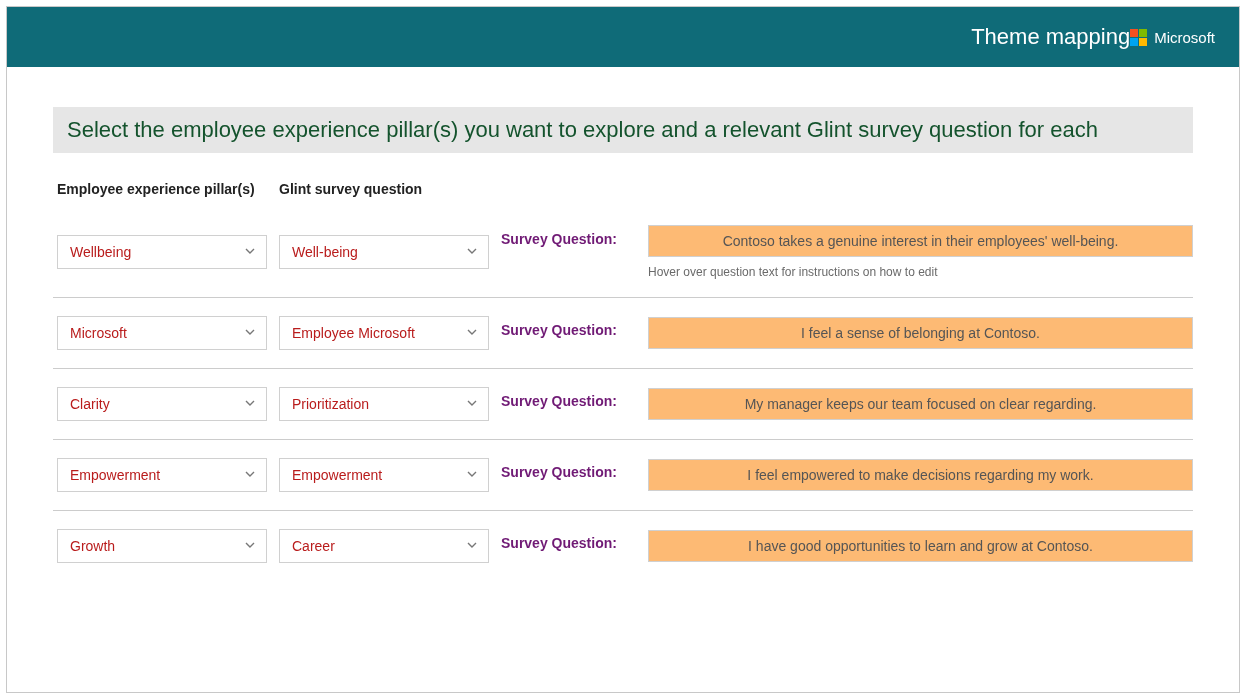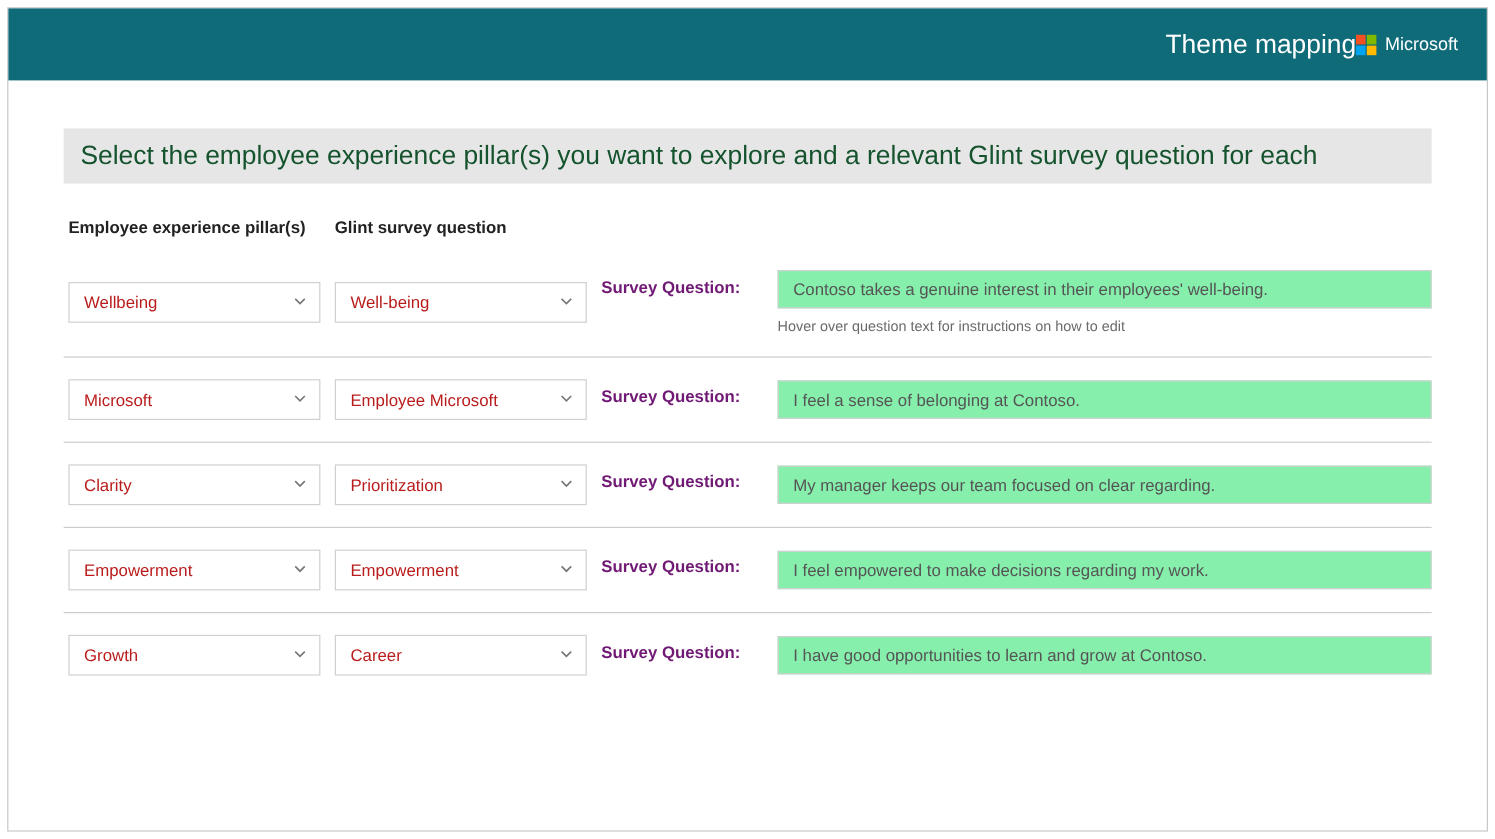--- a/index.html
+++ b/index.html
@@ -115,24 +115,25 @@
       align-self: start;
       padding-top: 6px;
     }
     .sq-block {
       display: flex;
       flex-direction: column;
       gap: 6px;
     }
     .sq-input {
       border: 1px solid #d0d0d0;
-      background: #86efac;
+      background: #fdba74;
       padding: 7px 12px;
       color: #555;
       font-size: 14px;
+      text-align: center;
     }
     .helper {
       font-size: 12px;
       color: #6a6a6a;
       margin-top: 2px;
     }
   </style>
 </head>
 <body>
 

